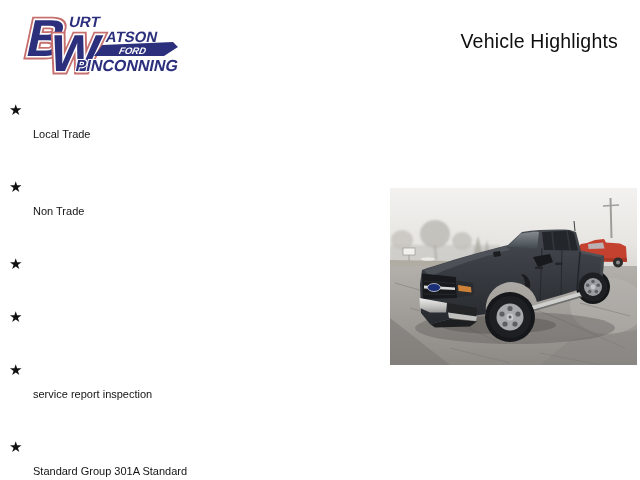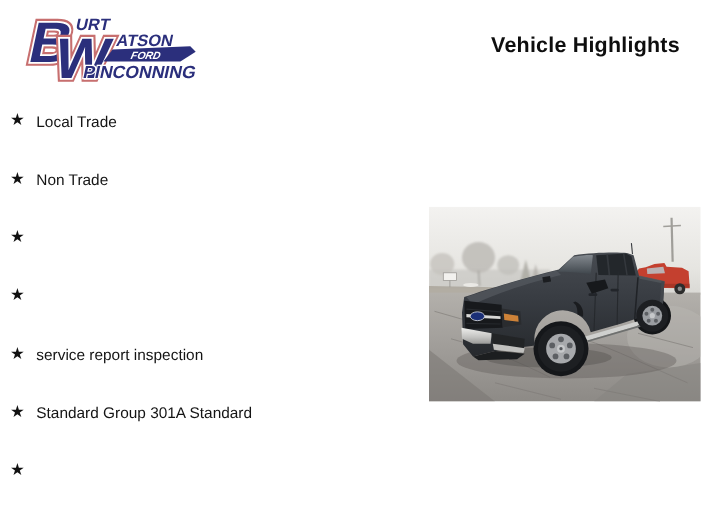--- a/index.html
+++ b/index.html
@@ -6,34 +6,34 @@
   body{
     width:640px;height:480px;position:relative;overflow:hidden;
     background:#ffffff;
     font-family:"Liberation Sans","DejaVu Sans",sans-serif;
   }
   
   .logo{position:absolute;left:22px;top:9px;width:158px;height:68px;}
   
   .title{
     position:absolute;top:30px;right:22px;
-    font-size:19.5px;color:#0e0e0e;letter-spacing:.2px;font-weight:bold;
+    font-size:19.5px;color:#0e0e0e;letter-spacing:.2px;font-weight:normal;
   }
   
   .list{position:absolute;left:9px;top:98px;width:300px;list-style:none;margin:0;padding:0;}
   .list li{
     display:flex;align-items:flex-start;gap:9px;
     margin:0 0 29px 0;color:#141414;
   }
   .list .star{
     flex:0 0 15px;width:15px;text-align:left;
     font-size:15px;line-height:24px;color:#111;
   }
   .list .txt{
-    font-size:14px;line-height:24px;max-width:268px;
+    font-size:11px;line-height:24px;max-width:268px;margin-top:24px;
   }
   
   .photo{position:absolute;left:390px;top:188px;width:247px;height:177px;}
   .photo svg{display:block;width:100%;height:100%;}
 </style>
 </head>
 <body>
 
 <div class="logo">
   <svg viewBox="0 0 158 68">

